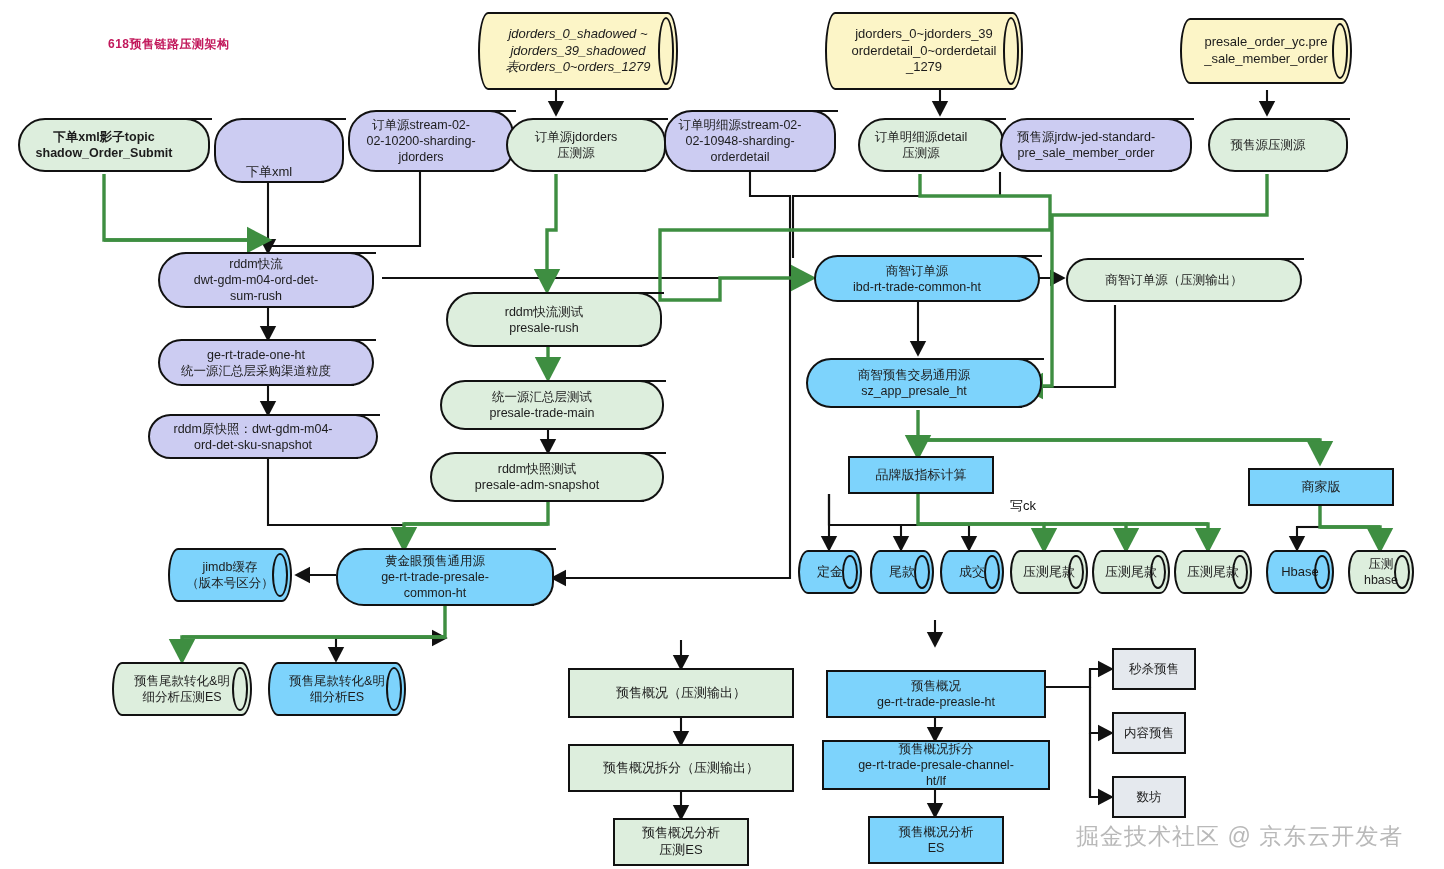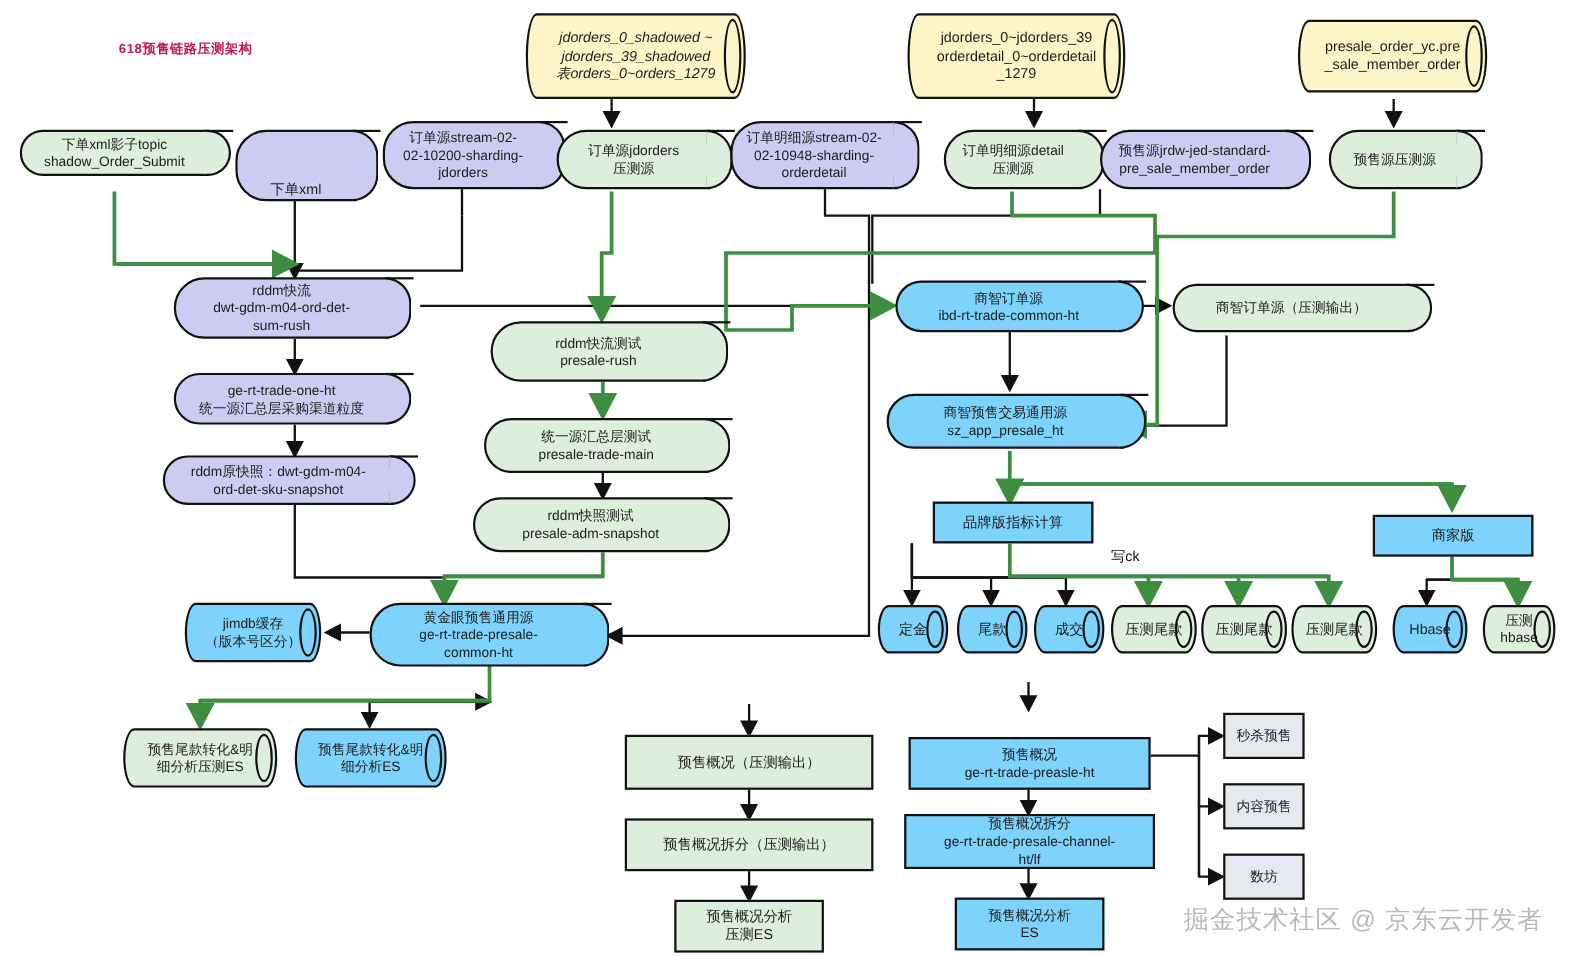--- a/index.html
+++ b/index.html
@@ -170,21 +170,21 @@
     <span class="lbl">jdorders_0~jdorders_39
 orderdetail_0~orderdetail
 _1279</span>
   </div>
 
   <div class="node cyl fill-yellow fs13" style="left:1180px;top:18px;width:172px;height:66px;">
     <span class="lbl">presale_order_yc.pre
 _sale_member_order</span>
   </div>
 
-  <div class="node doc fill-green fs12" style="left:18px;top:118px;width:172px;height:42px;">
+  <div class="node doc fill-green fs12" style="left:18px;top:118px;width:172px;height:54px;font-weight:bold;">
     <span class="lbl">下单xml影子topic
 shadow_Order_Submit</span>
   </div>
 
   <div class="node doc fill-lav fs13" style="left:214px;top:118px;width:110px;height:65px;align-items:flex-end;">
     <span class="lbl">下单xml</span>
   </div>
 
   <div class="node doc fill-lav fs12" style="left:348px;top:110px;width:146px;height:62px;">
     <span class="lbl">订单源stream-02-
@@ -337,21 +337,21 @@
   <div class="node rect fill-white fs12" style="left:822px;top:740px;width:228px;height:50px;">
     <span class="lbl">预售概况拆分
 ge-rt-trade-presale-channel-
 ht/lf</span>
   </div>
   <div class="node rect fill-white fs12" style="left:868px;top:816px;width:136px;height:48px;">
     <span class="lbl">预售概况分析
 ES</span>
   </div>
 
-  <div class="node rect fill-gray fs12" style="left:1112px;top:648px;width:74px;height:42px;">
+  <div class="node rect fill-gray fs12" style="left:1112px;top:648px;width:84px;height:42px;">
     <span class="lbl">秒杀预售</span>
   </div>
   <div class="node rect fill-gray fs12" style="left:1112px;top:712px;width:74px;height:42px;">
     <span class="lbl">内容预售</span>
   </div>
   <div class="node rect fill-gray fs12" style="left:1112px;top:776px;width:74px;height:42px;">
     <span class="lbl">数坊</span>
   </div>
 
   <div id="watermark">掘金技术社区 @ 京东云开发者</div>

